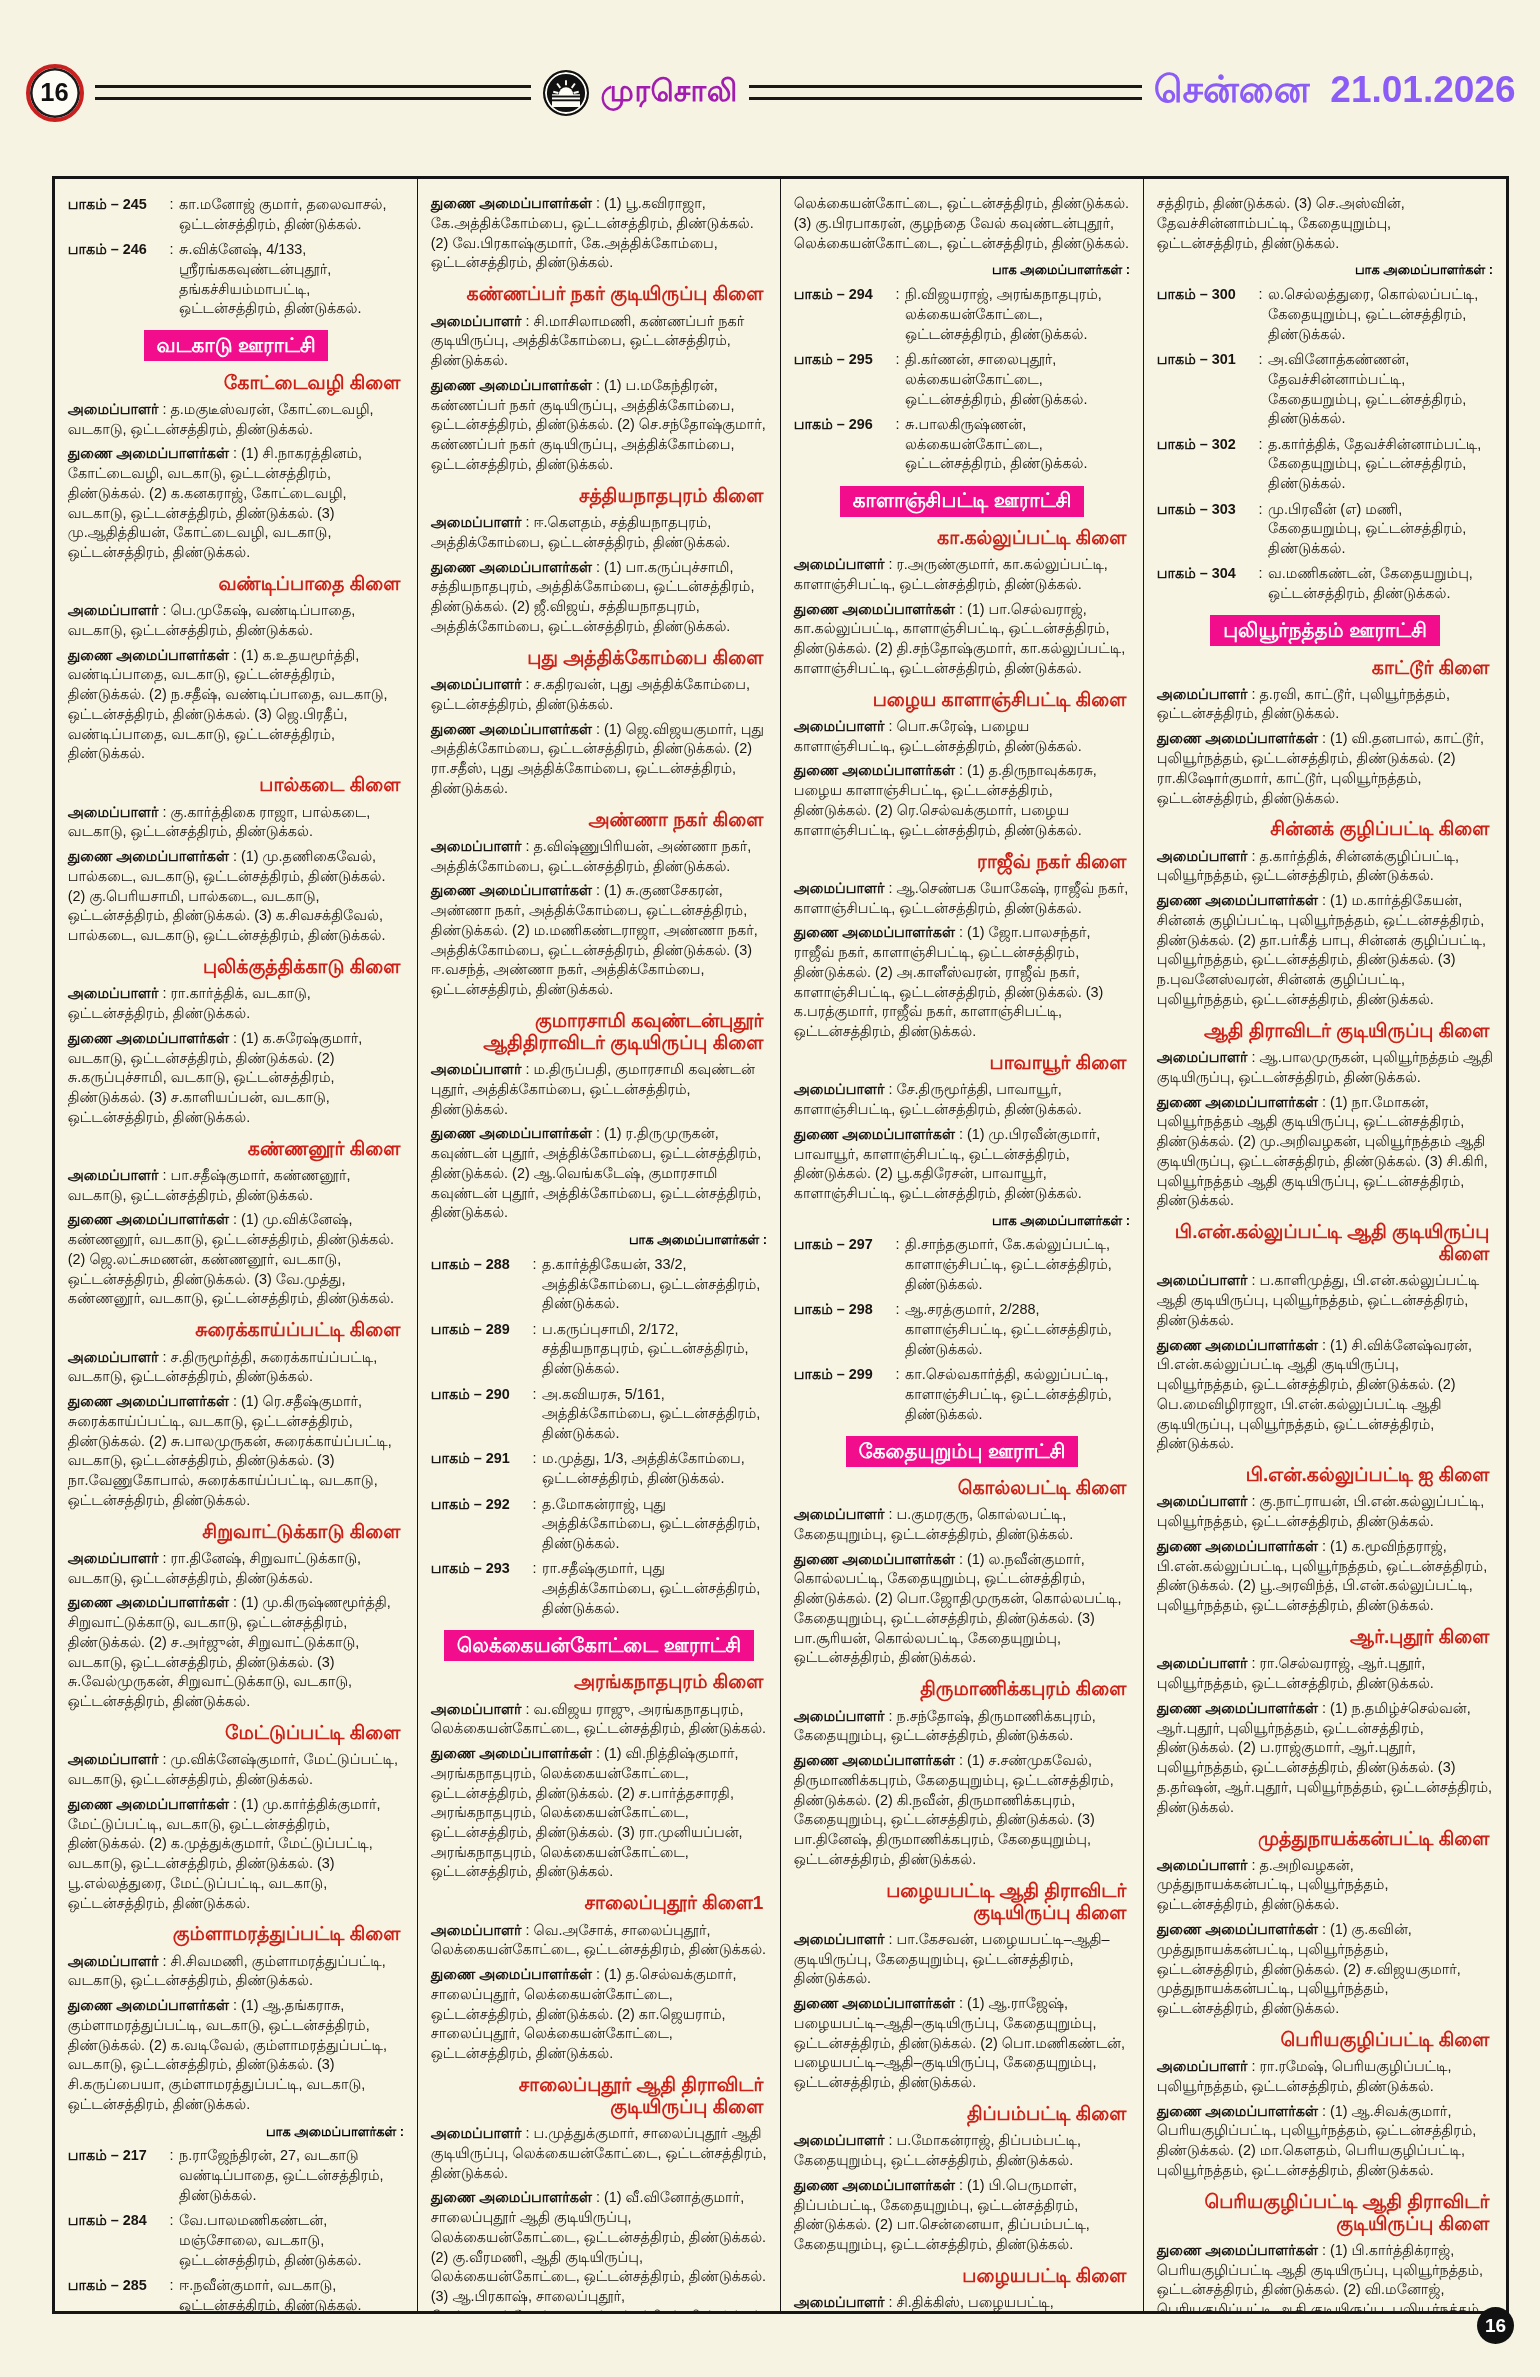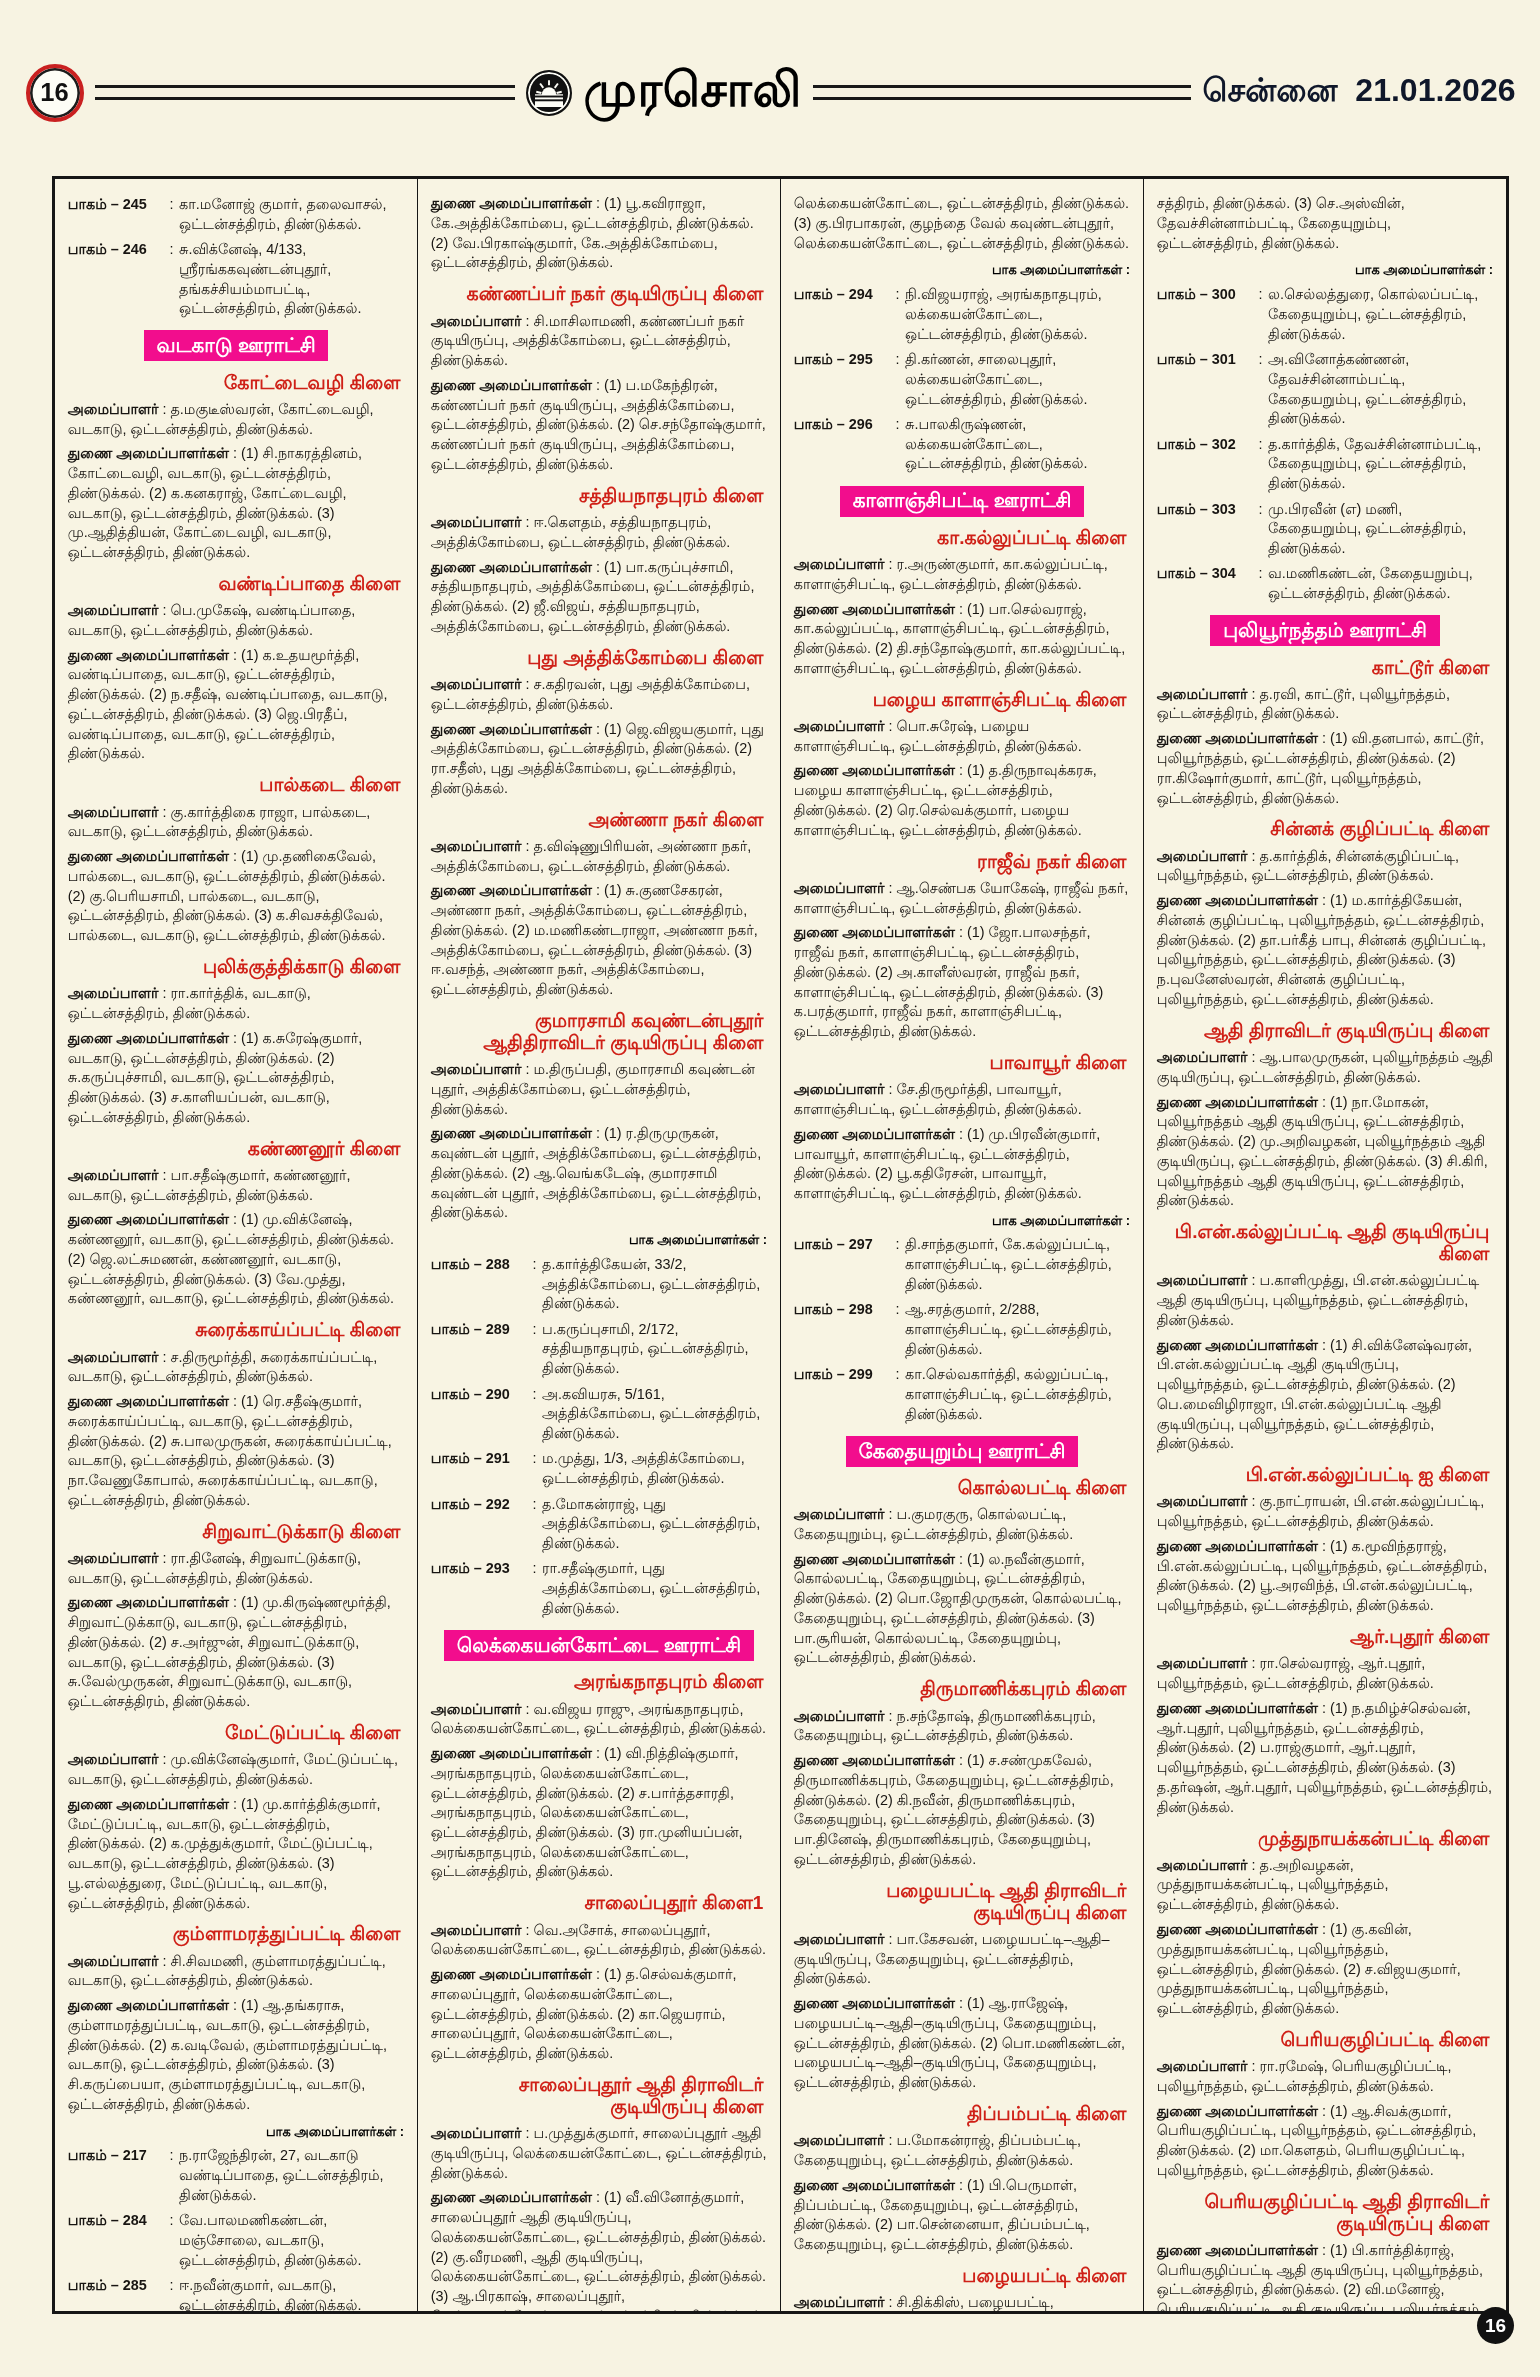--- a/index.html
+++ b/index.html
@@ -20,22 +20,22 @@
     background:#fdfdf6;display:flex;align-items:center;justify-content:center;
     font-size:25.5px;font-weight:bold;color:#111;flex:0 0 auto;
   }
   .hrule{flex:1 1 auto;height:8.3px;border-top:3.2px solid #191919;border-bottom:3.2px solid #191919;}
   .hrule.short{flex:0.9;}
   .logo{
     width:42px;height:42px;border-radius:50%;background:#111;
     display:flex;align-items:center;justify-content:center;flex:0 0 auto;
     border:2.6px solid #111;box-shadow:inset 0 0 0 1.9px #fdfdf6;
   }
-  .masthead{font-size:48px;font-weight:bold;color:#000000;white-space:nowrap;letter-spacing:0.6px;}
-  .dateline{font-size:32px;font-weight:bold;color:#0f172a;white-space:nowrap;}
+  .masthead{font-size:30px;font-weight:bold;color:#a21caf;white-space:nowrap;letter-spacing:0.6px;}
+  .dateline{font-size:37px;font-weight:bold;color:#8b5cf6;white-space:nowrap;}
   
   .frame{
     position:absolute;left:52px;top:176px;width:1457px;height:2138px;
     border:3.8px solid #161616;background:#f8f4e3;
     display:flex;box-sizing:border-box;
   }
   .col{
     flex:1 1 0;padding:10.2px 12.8px 6.4px 12.8px;overflow:hidden;
     border-right:1.9px solid #161616;
   }

